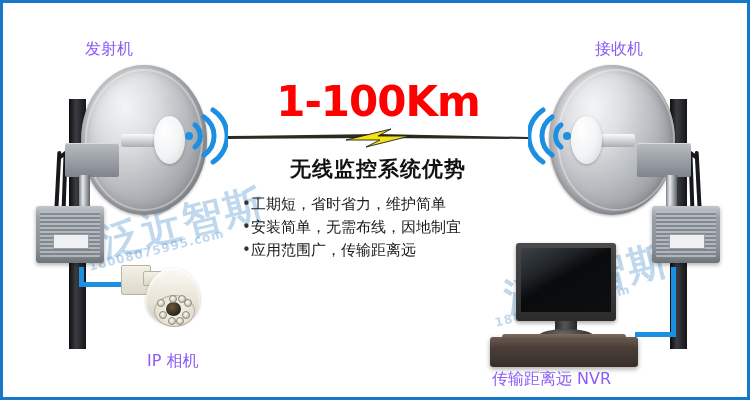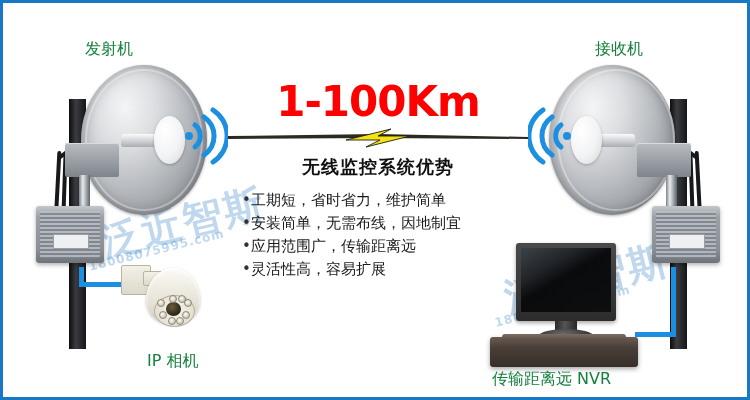--- a/index.html
+++ b/index.html
@@ -7,29 +7,29 @@
   #stage{position:relative;width:750px;height:400px;background:#ffffff;box-sizing:border-box;
          border:3px solid #1878c8;overflow:hidden;}
 
   
   .wm{position:absolute;color:#2f7fc4;opacity:.30;font-weight:bold;
       transform:rotate(-14deg);white-space:nowrap;pointer-events:none;}
   .wm.big{font-size:40px;letter-spacing:2px;}
   .wm.small{font-size:12px;letter-spacing:1px;}
 
   
-  .lbl{position:absolute;color:#15803d;font-size:16px;white-space:nowrap;
+  .lbl{position:absolute;color:#8b5cf6;font-size:16px;white-space:nowrap;
        font-family:"DejaVu Sans","Liberation Sans",sans-serif;}
 
   
   #centre{position:absolute;left:225px;top:78px;width:300px;text-align:center;}
   #km{color:#ff0000;font-size:42px;font-weight:bold;line-height:1;letter-spacing:-1px;
       font-family:"DejaVu Sans","Liberation Sans",sans-serif;}
   #bolt{position:relative;height:22px;margin-top:4px;}
-  #subtitle{font-size:18px;font-weight:bold;color:#111;margin-top:6px;letter-spacing:1px;}
+  #subtitle{font-size:21px;font-weight:bold;color:#111;margin-top:6px;letter-spacing:1px;}
   #bullets{margin-top:10px;text-align:left;padding-left:14px;}
   .bullet{font-size:15px;color:#1a1a1a;line-height:23px;white-space:nowrap;}
   .bullet .dot{display:inline-block;width:9px;color:#333;}
 
   
   .rig{position:absolute;}
   .pole{position:absolute;background:linear-gradient(90deg,#0d0d0f,#3a3c40 40%,#15161a);}
   .mast{position:absolute;background:linear-gradient(90deg,#7d8288,#e9ecee 35%,#9aa0a6 70%,#5e6368);}
   .bracket{position:absolute;background:linear-gradient(180deg,#b9bdc2,#7e848b);border-radius:2px;
            box-shadow:inset 0 1px 0 #d8dbdf;}
@@ -198,19 +198,16 @@
     <div id="bullets">
       <div class="bullet">
         <span class="dot">•</span><span>工期短，省时省力，维护简单</span>
       </div>
       <div class="bullet">
         <span class="dot">•</span><span>安装简单，无需布线，因地制宜</span>
       </div>
       <div class="bullet">
         <span class="dot">•</span><span>应用范围广，传输距离远</span>
       </div>
-      <div class="bullet">
-        <span class="dot">•</span><span>灵活性高，容易扩展</span>
-      </div>
     </div>
   </div>
 
 </div>
 
 </body></html>

